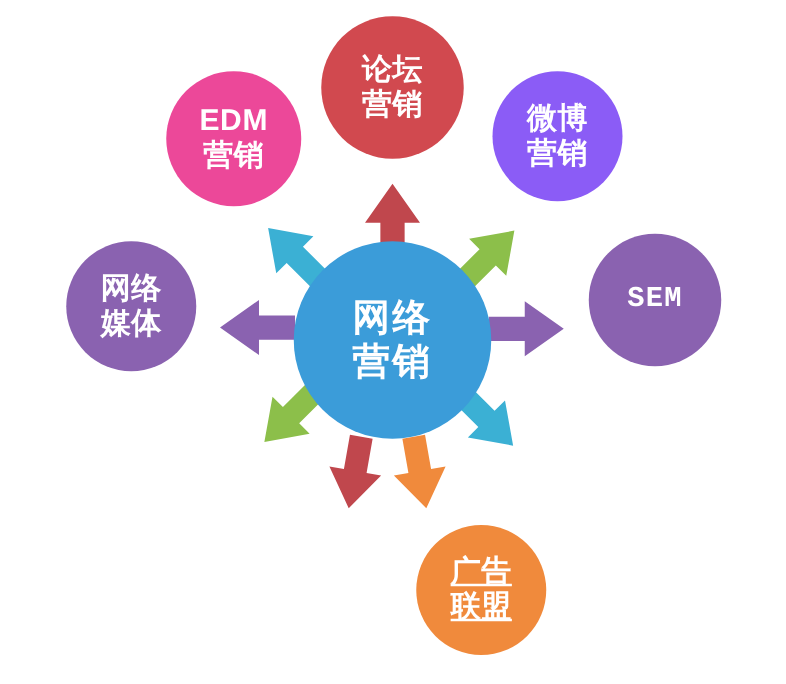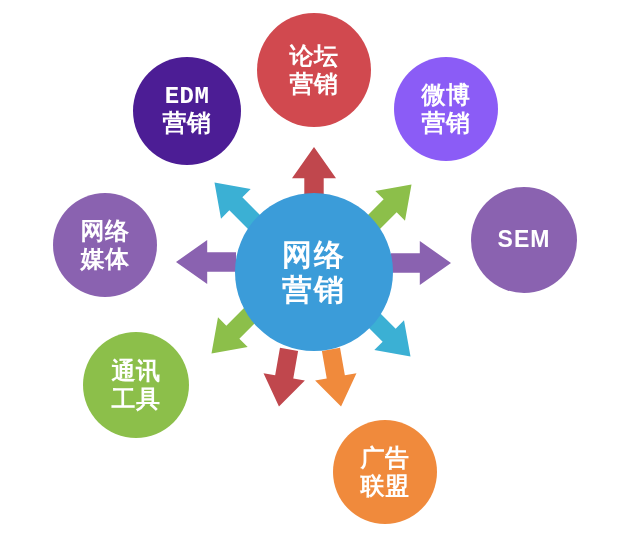--- a/index.html
+++ b/index.html
@@ -35,20 +35,21 @@
   .node.center {
     font-size: 30px;
     letter-spacing: 2px;
   }
   .node.satellite {
     font-size: 24px;
   }
   .node.latin {
     font-size: 23px;
     letter-spacing: 1px;
+    font-family: Liberation Mono, monospace;
   }
   .arrow-wrap {
     position: absolute;
     transform-origin: 50% 50%;
   }
   .arrow-wrap svg {
     display: block;
     overflow: visible;
   }
 </style>
@@ -99,23 +100,21 @@
     <div class="arrow-wrap" style="left: 214px; top: 174px; width: 42px; height: 58px; transform: rotate(-45deg);">
       <svg width="42" height="58" viewBox="0 0 42 58">
         <polygon points="21.0,0.0 42.0,30.2 30.2,30.2 30.2,58.0 11.8,58.0 11.8,30.2 0.0,30.2" fill="#3bb0d4"></polygon>
       </svg>
     </div>
     <div class="node satellite" style="left: 257px; top: 13px; width: 114px; height: 114px; background: rgb(209, 73, 79);">论坛
 营销</div>
     <div class="node satellite" style="left: 394px; top: 57px; width: 104px; height: 104px; background: #8b5cf6;">微博
 营销</div>
     <div class="node satellite latin" style="left: 471px; top: 187px; width: 106px; height: 106px; background: rgb(138, 98, 176);">SEM</div>
-    <div class="node satellite" style="left: 333px; top: 420px; width: 104px; height: 104px; background: rgb(240, 138, 60);">广告
+    <div class="node satellite" style="left: 333px; top: 420px; width: 104px; height: 104px; background: rgb(240, 138, 60); text-decoration: underline;">广告
 联盟</div>
-    <div class="node satellite" style="left: 83px; top: 332px; width: 106px; height: 106px; background: rgb(140, 191, 74);">通讯
-工具</div>
     <div class="node satellite" style="left: 53px; top: 193px; width: 104px; height: 104px; background: rgb(138, 98, 176);">网络
 媒体</div>
-    <div class="node satellite" style="left: 133px; top: 57px; width: 108px; height: 108px; background: #4c1d95; font-family: Liberation Mono, monospace;">EDM
+    <div class="node satellite" style="left: 133px; top: 57px; width: 108px; height: 108px; background: #ec4899;">EDM
 营销</div>
     <div class="node center" style="left: 235px; top: 193px; width: 158px; height: 158px; background: rgb(59, 156, 217);">网络
 营销</div>
   </div>
 
 </body></html>

